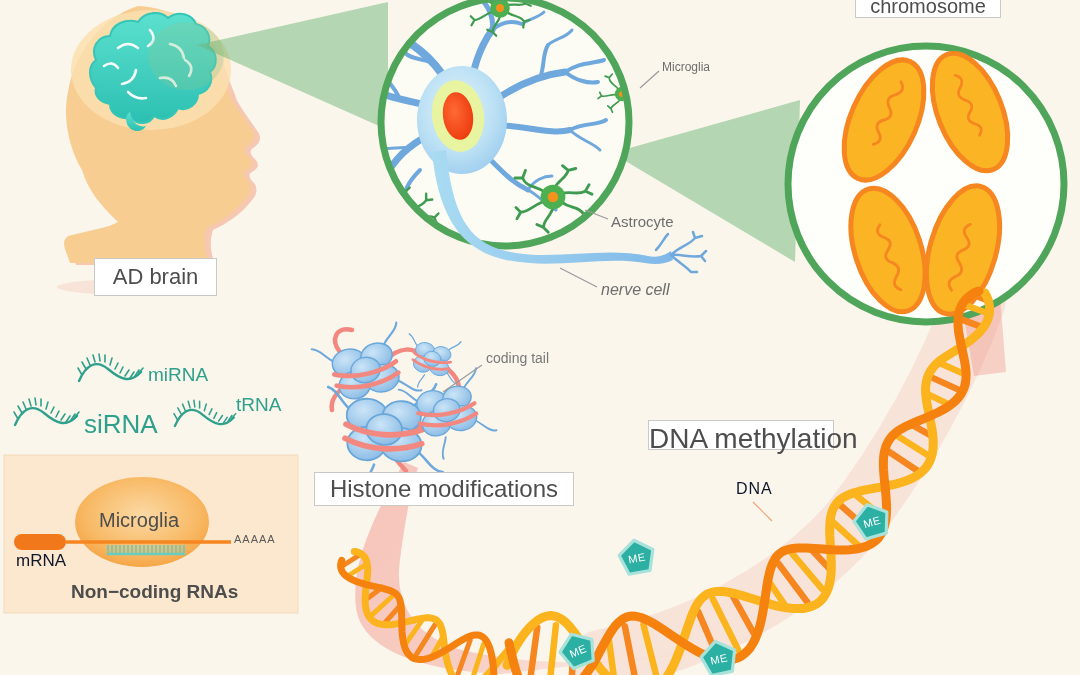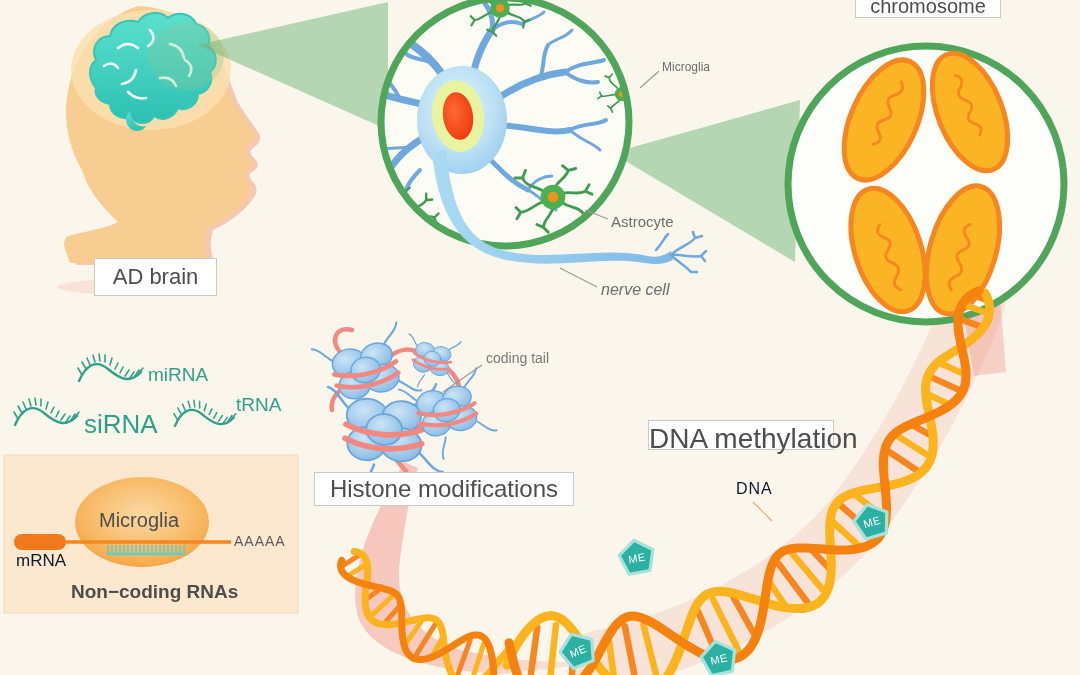--- a/index.html
+++ b/index.html
@@ -311,15 +311,15 @@
 <div class="plab" style="left:611px;top:213px;font-size:15px;">Astrocyte</div>
 <div class="plab" style="left:601px;top:281px;font-size:16px;font-style:italic;">nerve cell</div>
 <div class="plab" style="left:486px;top:350px;font-size:14px;color:#787878;">coding tail</div>
 
 <div class="plab teal" style="left:148px;top:364px;font-size:19px;">miRNA</div>
 <div class="plab teal" style="left:84px;top:409px;font-size:26px;">siRNA</div>
 <div class="plab teal" style="left:236px;top:394px;font-size:19px;">tRNA</div>
 
 <div class="plab dark" style="left:99px;top:509px;font-size:20px;">Microglia</div>
 <div class="plab orange" style="left:16px;top:551px;font-size:17px;">mRNA</div>
-<div class="plab" style="left:234px;top:533px;font-size:14px;color:#5a5a5a;letter-spacing:1px;">AAAAA</div>
+<div class="plab" style="left:234px;top:533px;font-size:11px;color:#5a5a5a;letter-spacing:1px;">AAAAA</div>
 <div class="plab dark" style="left:71px;top:581px;font-size:19px;font-weight:bold;">Non−coding RNAs</div>
 <div class="plab orange" style="left:736px;top:480px;font-size:16px;letter-spacing:1px;">DNA</div>
 
 </body></html>

